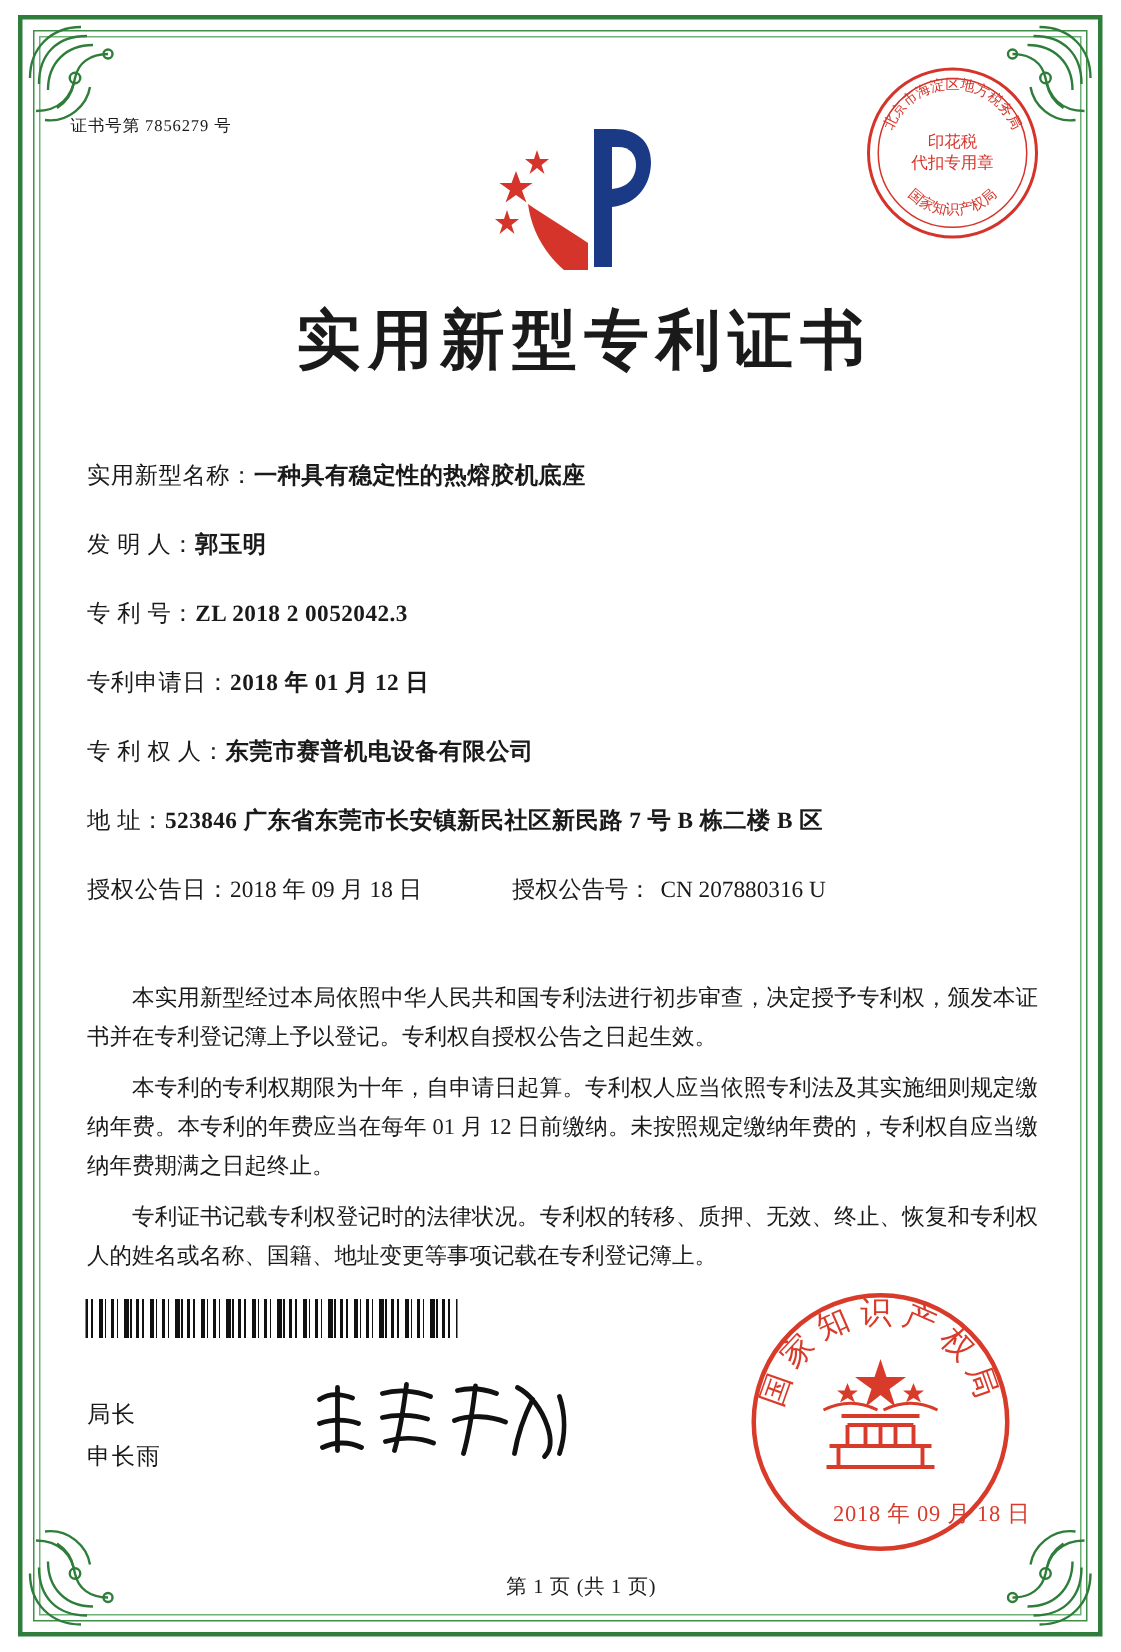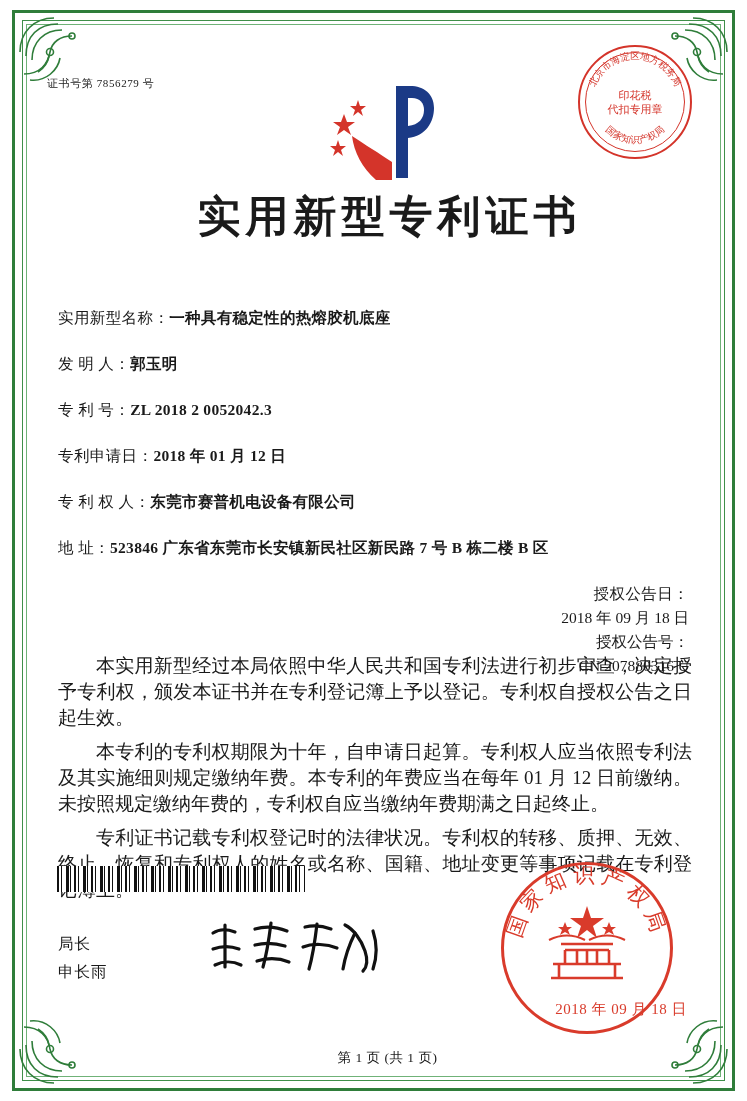--- a/index.html
+++ b/index.html
@@ -116,21 +116,21 @@
     font-size: 11px;
     line-height: 14px;
     font-family: Liberation Sans, sans-serif;
     white-space: nowrap;
   }
 
   .title {
     position: absolute;
     left: 0;
     right: 0;
-    top: 188px;
+    top: 198px;
     text-align: center;
     font-size: 43px;
     font-weight: bold;
     letter-spacing: 5px;
     font-family: Liberation Sans, sans-serif;
     padding-left: 32px;
   }
 
   
   .fields {
@@ -149,36 +149,36 @@
   .field-label {
     flex: 0 0 auto;
     white-space: pre;
     letter-spacing: 0.4px;
   }
   .field-value {
     flex: 1 1 auto;
     letter-spacing: 0.3px;
     font-weight: bold;
   }
-  .field-row.two-col { justify-content: flex-start; flex-direction: column; }
+  .field-row.two-col { justify-content: flex-start; }
   .field-row .right-label {
     margin-left: 60px;
     white-space: pre;
   }
   .field-row .right-value {
     margin-left: 6px;
   }
 
   
   .body-text {
     position: absolute;
     left: 58px;
     right: 55px;
     top: 653px;
-    font-size: 19px;
+    font-size: 15px;
     line-height: 26px;
     text-align: justify;
   }
   .body-text p {
     margin: 0 0 8px 0;
     text-indent: 2em;
   }
 
   
   .barcode {

